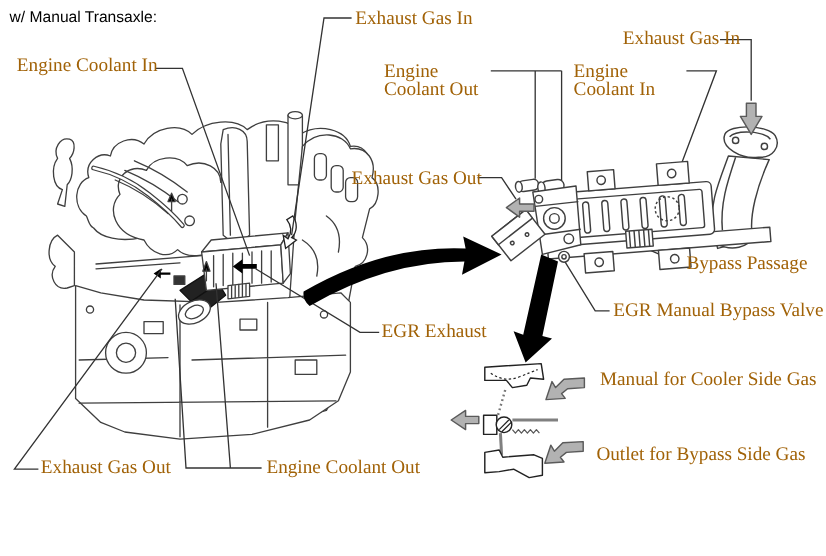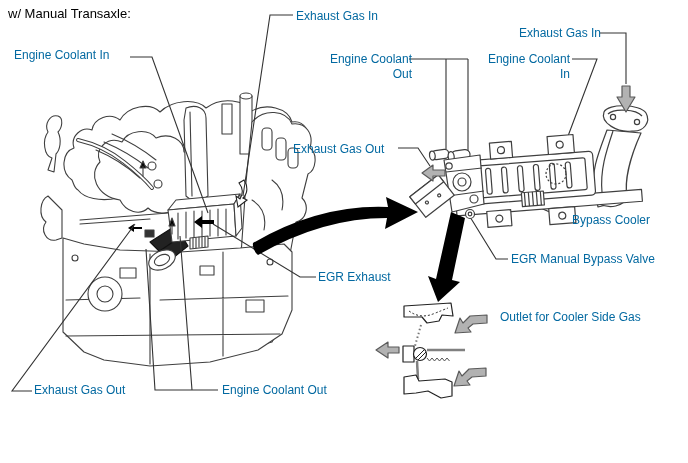--- a/index.html
+++ b/index.html
@@ -1,19 +1,19 @@
 <!DOCTYPE html>
 <html><head>
 <meta charset="utf-8">
 <style>
   html,body{margin:0;padding:0;background:#fff;}
   #fig{position:relative;width:688px;height:463px;background:#fff;overflow:hidden;
-       font-family:"Liberation Sans",sans-serif;text-align:right;}
+       font-family:"Liberation Sans",sans-serif;}
   #art{position:absolute;left:0;top:0;}
-  .label{position:absolute;font-size:12px;line-height:14px;color:#0369a1;white-space:nowrap;}
+  .label{position:absolute;font-size:16px;line-height:14px;color:#a16207;white-space:nowrap;font-family:Liberation Serif, serif;}
   .label.wrap{white-space:normal;width:92px;line-height:15px;}
   .title{position:absolute;font-size:13px;color:#000;}
   svg *{vector-effect:non-scaling-stroke;}
 </style>
 </head>
 <body>
 
 <div id="fig">
 
 <svg id="art" width="688" height="463" viewBox="0 0 688 463">
@@ -186,25 +186,26 @@
   <div class="label" style="left:296px;top:9px">Exhaust Gas In</div>
 
   <div class="label wrap" style="left:320px;top:52px">Engine Coolant Out</div>
 
   <div class="label wrap" style="left:478px;top:52px">Engine Coolant In</div>
 
   <div class="label" style="left:519px;top:26px">Exhaust Gas In</div>
 
   <div class="label" style="left:293px;top:142px">Exhaust Gas Out</div>
 
-  <div class="label" style="left:572px;top:213px">Bypass Cooler</div>
+  <div class="label" style="left:572px;top:213px">Bypass Passage</div>
 
   <div class="label" style="left:318px;top:270px">EGR Exhaust</div>
 
   <div class="label" style="left:511px;top:252px">EGR Manual Bypass Valve</div>
 
-  <div class="label" style="left:500px;top:310px">Outlet for Cooler Side Gas</div>
-
+  <div class="label" style="left:500px;top:310px">Manual for Cooler Side Gas</div>
+
+  <div class="label" style="left:497px;top:372px">Outlet for Bypass Side Gas</div>
 
   <div class="label" style="left:34px;top:383px">Exhaust Gas Out</div>
 
   <div class="label" style="left:222px;top:383px">Engine Coolant Out</div>
 </div>
 
 </body></html>

